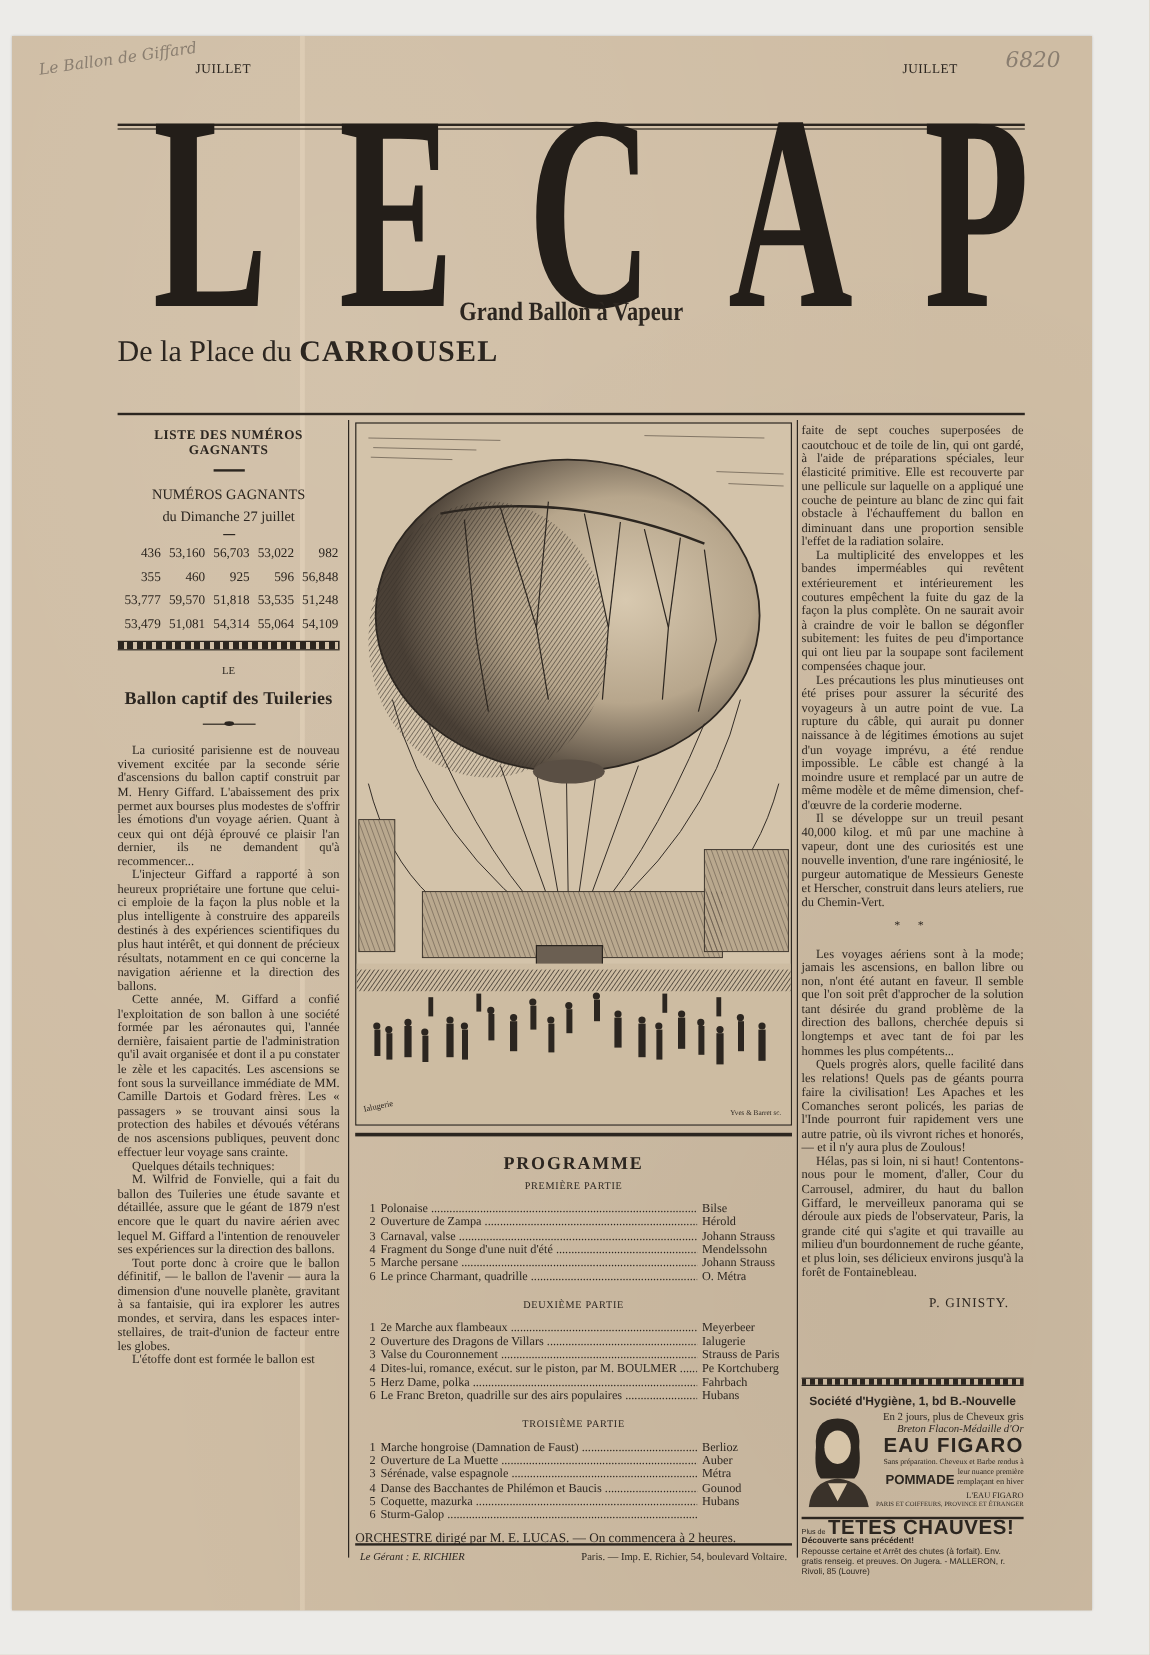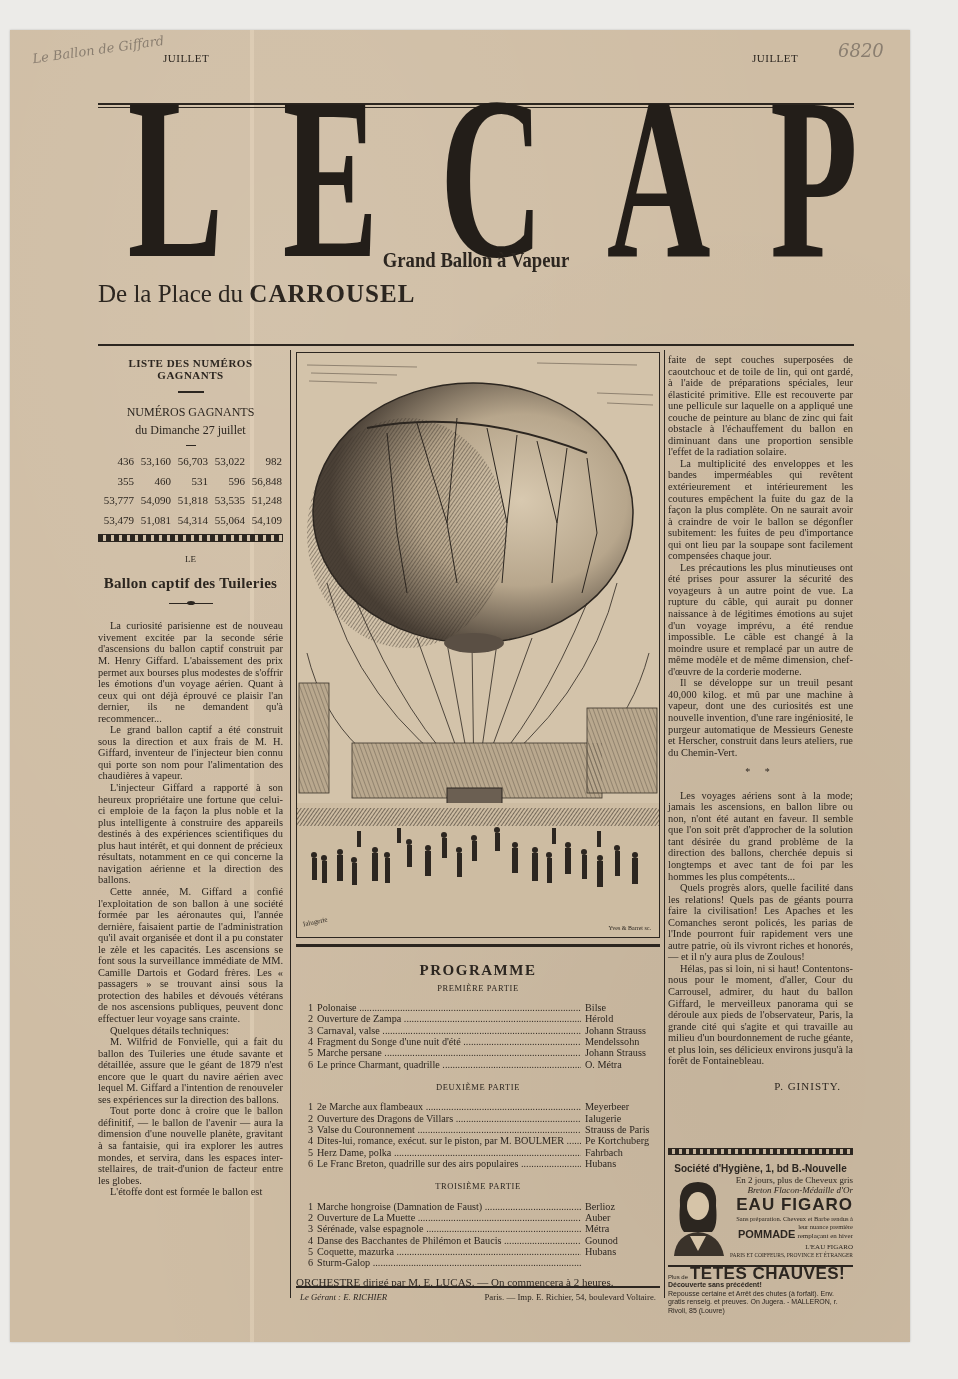--- a/index.html
+++ b/index.html
@@ -114,40 +114,39 @@
   <div class="lottery-head">du Dimanche 27 juillet</div>
   <div class="dash short"></div>
   <div class="lottery">
     <span>436</span>
     <span>53,160</span>
     <span>56,703</span>
     <span>53,022</span>
     <span>982</span>
     <span>355</span>
     <span>460</span>
-    <span>531</span>
+    <span>925</span>
     <span>596</span>
     <span>56,848</span>
     <span>53,777</span>
-    <span>54,090</span>
+    <span>59,570</span>
     <span>51,818</span>
     <span>53,535</span>
     <span>51,248</span>
     <span>53,479</span>
     <span>51,081</span>
     <span>54,314</span>
     <span>55,064</span>
     <span>54,109</span>
   </div>
   <div class="wave"></div>
   <div class="art-le">LE</div>
   <div class="art-title">Ballon captif des Tuileries</div>
   <div class="orn"></div>
   <p>La curiosité parisienne est de nouveau vivement excitée par la seconde série d'ascensions du ballon captif construit par M. Henry Giffard. L'abaissement des prix permet aux bourses plus modestes de s'offrir les émotions d'un voyage aérien. Quant à ceux qui ont déjà éprouvé ce plaisir l'an dernier, ils ne demandent qu'à recommencer...</p>
-  <p>Le grand ballon captif a été construit sous la direction et aux frais de M. H. Giffard, inventeur de l'injecteur bien connu qui porte son nom pour l'alimentation des chaudières à vapeur.</p>
   <p>L'injecteur Giffard a rapporté à son heureux propriétaire une fortune que celui-ci emploie de la façon la plus noble et la plus intelligente à construire des appareils destinés à des expériences scientifiques du plus haut intérêt, et qui donnent de précieux résultats, notamment en ce qui concerne la navigation aérienne et la direction des ballons.</p>
   <p>Cette année, M. Giffard a confié l'exploitation de son ballon à une société formée par les aéronautes qui, l'année dernière, faisaient partie de l'administration qu'il avait organisée et dont il a pu constater le zèle et les capacités. Les ascensions se font sous la surveillance immédiate de MM. Camille Dartois et Godard frères. Les « passagers » se trouvant ainsi sous la protection des habiles et dévoués vétérans de nos ascensions publiques, peuvent donc effectuer leur voyage sans crainte.</p>
   <p>Quelques détails techniques:</p>
   <p>M. Wilfrid de Fonvielle, qui a fait du ballon des Tuileries une étude savante et détaillée, assure que le géant de 1879 n'est encore que le quart du navire aérien avec lequel M. Giffard a l'intention de renouveler ses expériences sur la direction des ballons.</p>
   <p>Tout porte donc à croire que le ballon définitif, — le ballon de l'avenir — aura la dimension d'une nouvelle planète, gravitant à sa fantaisie, qui ira explorer les autres mondes, et servira, dans les espaces inter-stellaires, de trait-d'union de facteur entre les globes.</p>
   <p>L'étoffe dont est formée le ballon est</p>
 </div>
 
 <div class="col col-mid" style="top:352px;">
   <div class="illustration" title="Engraving of the Giffard captive balloon above a crowd in the Place du Carrousel">

